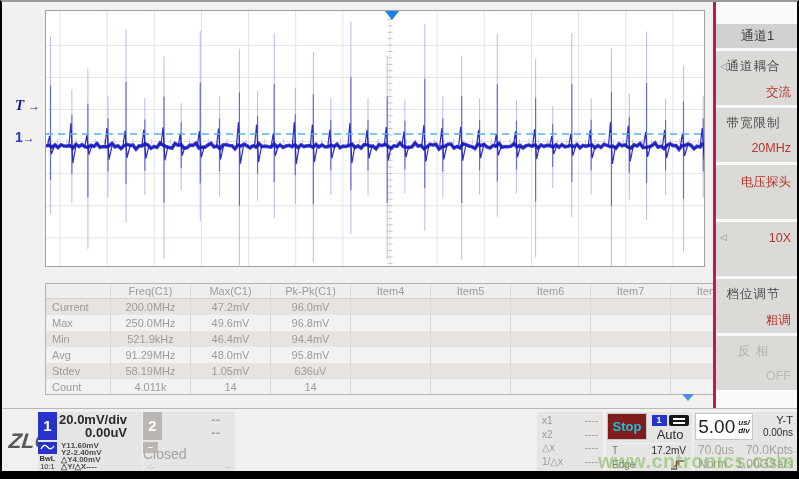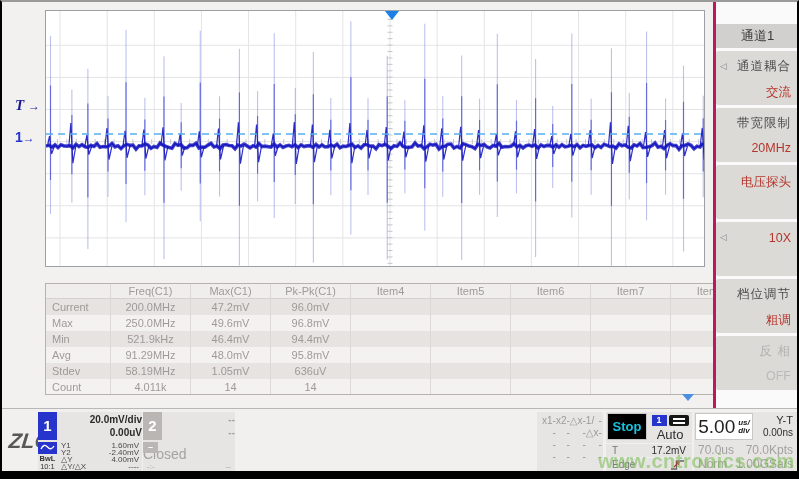--- a/index.html
+++ b/index.html
@@ -44,60 +44,60 @@
   
   .sidebar {
     position:absolute; left:711px; top:0; width:86px; height:406px;
     background:#fbfafa; border-left:3px solid #be185d;
   }
   .sb-title {
     margin-top:22px; height:24px; line-height:24px; text-align:center;
     background:#d2d0ce; color:#3a3a3a; font-size:13px;
   }
   .sb-item { position:relative; margin-top:3px; height:54px; background:#dcdad7; border-radius:2px; }
-  .sb-label { padding:7px 8px 0 0; text-align:right; font-size:12.5px; color:#4c4c4c; letter-spacing:1px; }
+  .sb-label { padding:7px 8px 0 0; text-align:center; font-size:12.5px; color:#4c4c4c; letter-spacing:1px; }
   .sb-value { padding:9px 8px 0 0; text-align:right; font-size:12.5px; color:#b5352b; }
   .sb-item.disabled .sb-label { color:#b4b2b0; }
   .sb-item.disabled .sb-value { color:#bcbab8; }
   .sb-arrow { position:absolute; left:4px; top:10px; font-size:9px; color:#8a8a8a; }
   
   .bbar {
     position:absolute; left:0; top:406px; width:795px; height:64px;
     border-top:1px solid #b8b8b8; background:#f1f0ef;
   }
   .logo { position:absolute; left:7px; top:20px; color:#585858; font:bold italic 21px "Liberation Sans",sans-serif; transform:skewX(-6deg); }
   .logo .reg { font-size:8px; font-style:normal; vertical-align:super; }
   .blk { position:absolute; top:3px; height:59px; background:#e7e5e3; }
   
   .ch1 { left:36px; width:104px; }
   .ch-top { display:flex; height:28px; margin-bottom:2px; }
   .chnum { width:19px; flex:0 0 19px; color:#fff; font-weight:bold; font-size:15px; line-height:28px; text-align:center; }
   .chnum.blue { background:#2634cc; }
   .chnum.gray { background:#b9b6b4; }
-  .ch-lines { flex:1; text-align:right; padding:1px 0 0 0; font-size:10px; font-weight:bold; color:#2a2a2a; line-height:13px; }
+  .ch-lines { flex:1; text-align:right; padding:1px 15px 0 0; font-size:13px; font-weight:bold; color:#2a2a2a; line-height:13px; }
   .ch2 .ch-lines { color:#a5a3a1; }
   .ch-bot { display:flex; height:29px; }
   .ch-icons { width:19px; flex:0 0 19px; font-size:7.5px; color:#333; text-align:center; line-height:8px; }
   .ac-icon { height:12px; background:#2634cc; margin-bottom:1px; }
   .bwl { font-weight:bold; }
   .cursor-lines { flex:1; padding:0 3px 0 4px; font-size:8px; color:#4a4a4a; }
-  .cur-row { display:flex; justify-content:space-between; height:7px; line-height:7px; }
+  .cur-row { display:flex; height:7px; line-height:7px;font-weight:bold; }
   
   .ch2 { left:141px; width:92px; }
   .ch2-bot { position:relative; height:29px; }
   .ch2-icon { position:absolute; left:0; top:0; width:15px; height:11px; background:#b9b6b4; color:#fff; font:bold 9px/11px "Liberation Sans",sans-serif; text-align:center; }
   .closed { text-align:left; padding-top:4px; font-size:14px; color:#a5a3a1; }
   .ch2-aux { position:absolute; left:0; right:0; bottom:0; display:flex; justify-content:space-between; padding:0 4px; font-size:8px; color:#a5a3a1; }
   
-  .xcur { left:535px; width:66px; padding:3px 5px; display:flex; flex-direction:row; justify-content:space-between; font-size:10px; color:#9a9a9a; }
+  .xcur { left:535px; width:66px; padding:3px 5px; display:flex; flex-direction:column; justify-content:space-between; font-size:10px; color:#9a9a9a; }
   .xcur-row { display:flex; justify-content:space-between; height:12px; line-height:12px; }
   
   .trig { left:604px; width:86px; }
   .trig-top { display:flex; height:31px; }
-  .stop-box { width:40px; height:27px; margin:1px; background:#000000; border:1px solid #c8c8c8; color:#17c2de; font-weight:bold; font-size:13px; line-height:25px; text-align:center; }
+  .stop-box { width:40px; height:27px; margin:1px; background:#7f1d1d; border:1px solid #c8c8c8; color:#17c2de; font-weight:bold; font-size:13px; line-height:25px; text-align:center; }
   .trig-right { flex:1; text-align:center; }
   .trig-icons { height:15px; display:flex; justify-content:center; gap:2px; padding-top:3px; }
   .src-badge { width:15px; height:11px; background:#2634cc; color:#fff; font:bold 9px/11px "Liberation Sans",sans-serif; text-align:center; }
   .coup-icon { width:20px; height:11px; background:#161616; border-radius:2px; display:flex; flex-direction:column; justify-content:center; align-items:center; gap:2px; }
   .coup-icon i { display:block; width:12px; height:2px; background:#fff; }
   .trig-mode { font-size:13px; color:#2e2e2e; }
   .trig-row { display:flex; justify-content:space-between; padding:0 6px; font-size:10px; color:#777; height:14px; line-height:14px; border-top:1px solid #f1f0ef; }
   .trig-row .dark { color:#2e2e2e; }
   .edge-icon { display:inline-block; margin-top:1px; }
   

